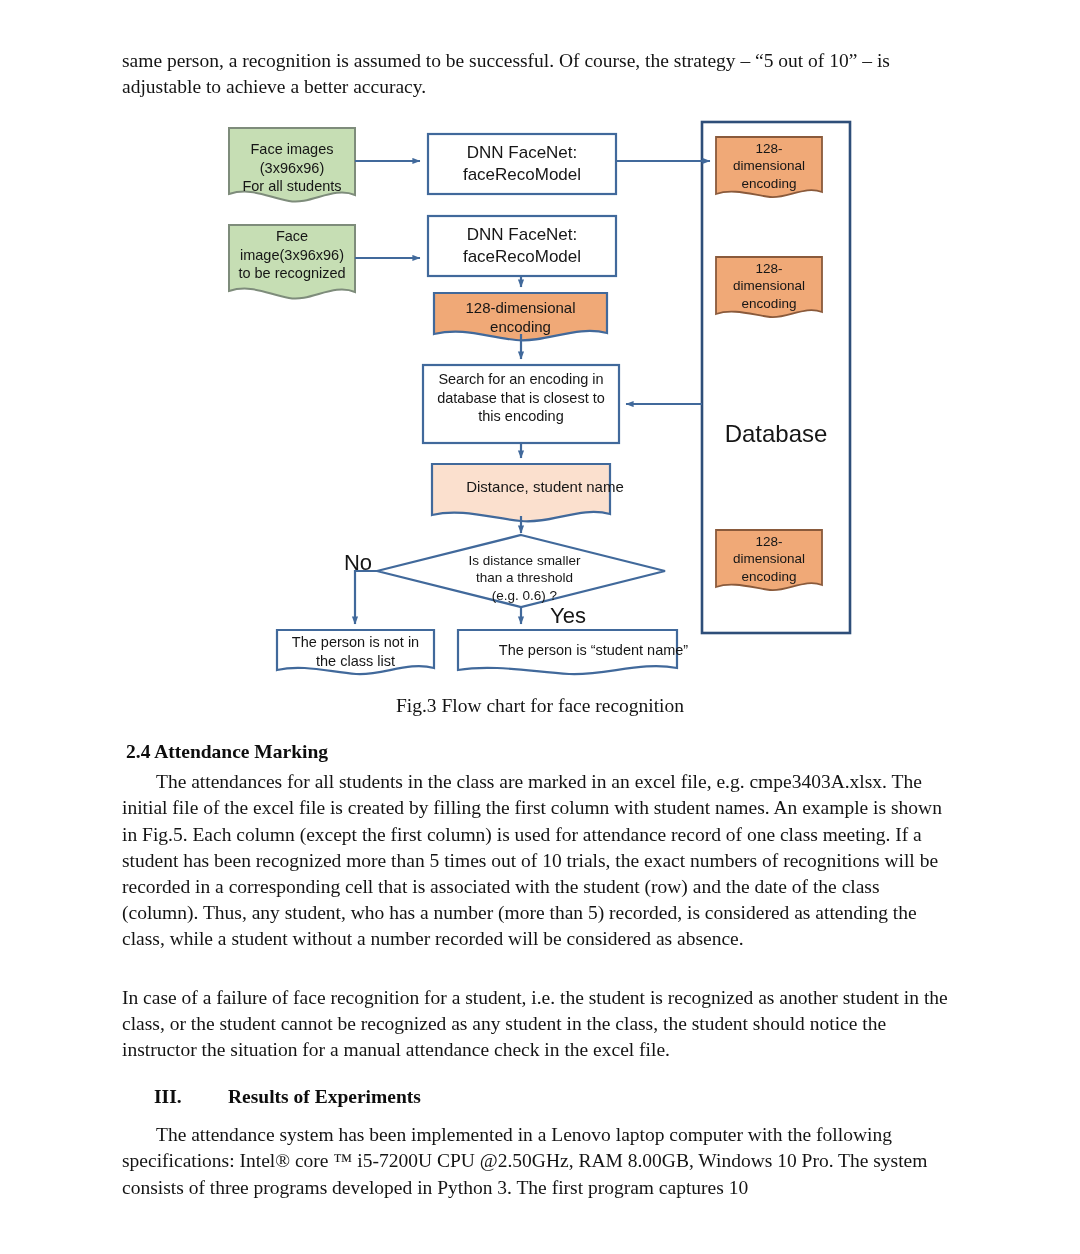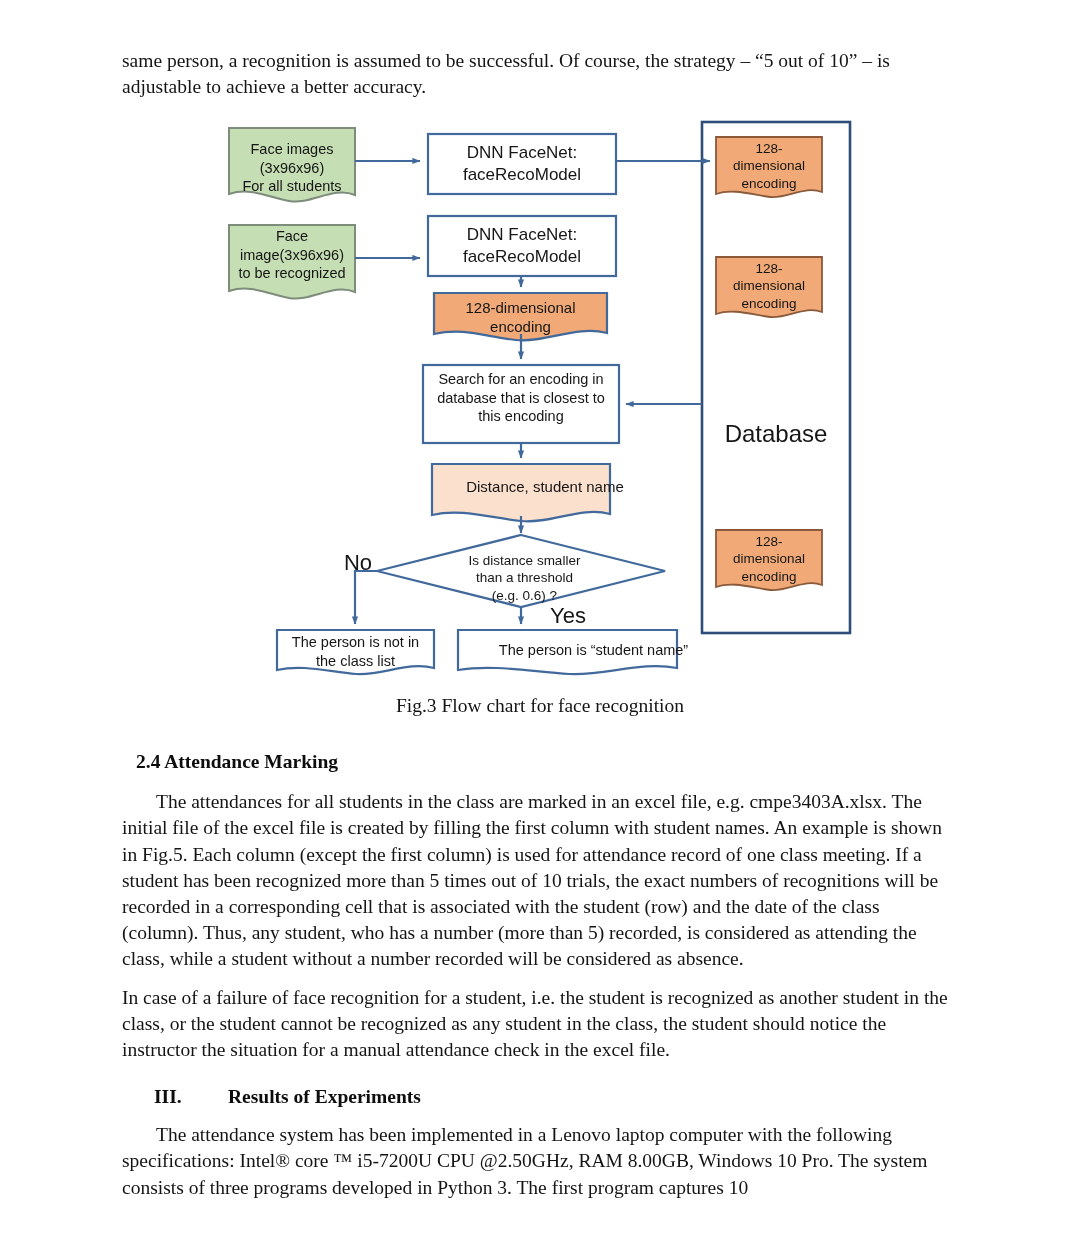--- a/index.html
+++ b/index.html
@@ -32,21 +32,21 @@
   p.para {
     margin: 0;
     font-family: Liberation Serif, serif;
     font-size: 19.5px;
     line-height: 26.2px;
     text-align: left;
     color: #141414;
   }
   .indent { text-indent: 34px; }
   h3.heading {
-    margin: 14px;
+    margin: 4px;
     font-family: "Liberation Serif", serif;
     font-size: 19.5px;
     line-height: 26.2px;
     font-weight: bold;
     color: #0d0d0d;
   }
   .roman-head {
     margin: 0;
     font-family: "Liberation Serif", serif;
     font-size: 19.5px;

